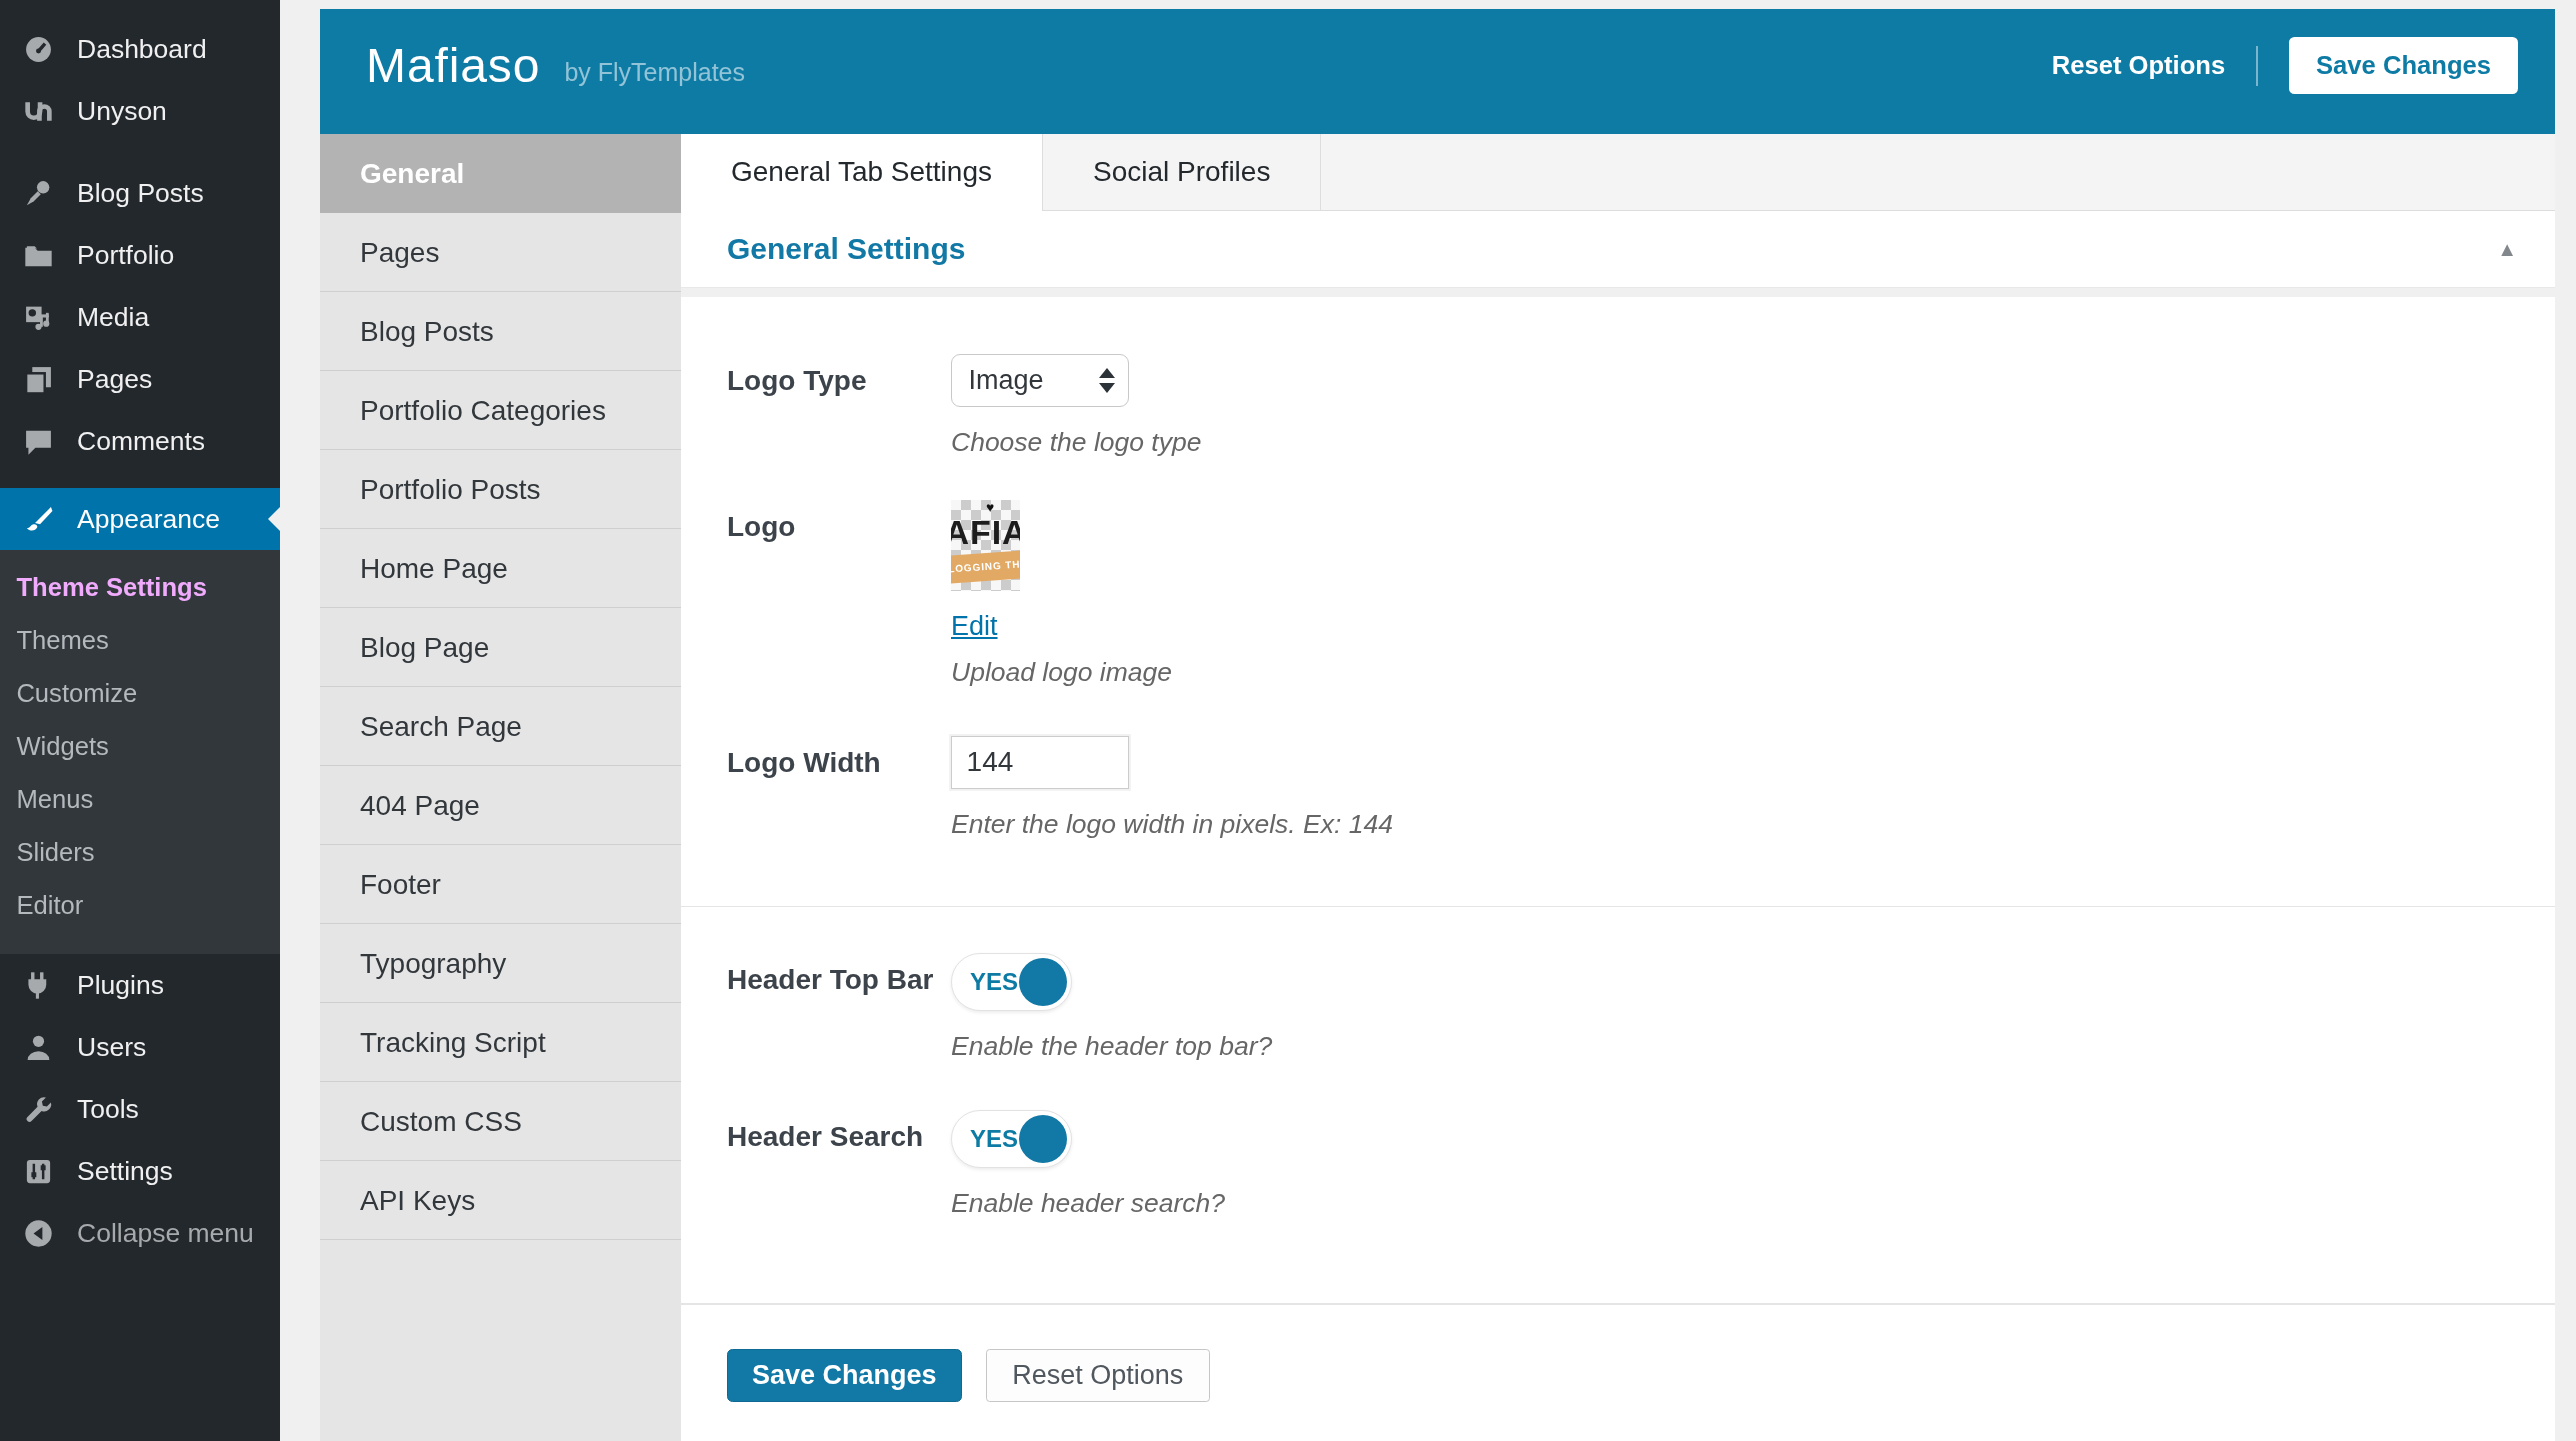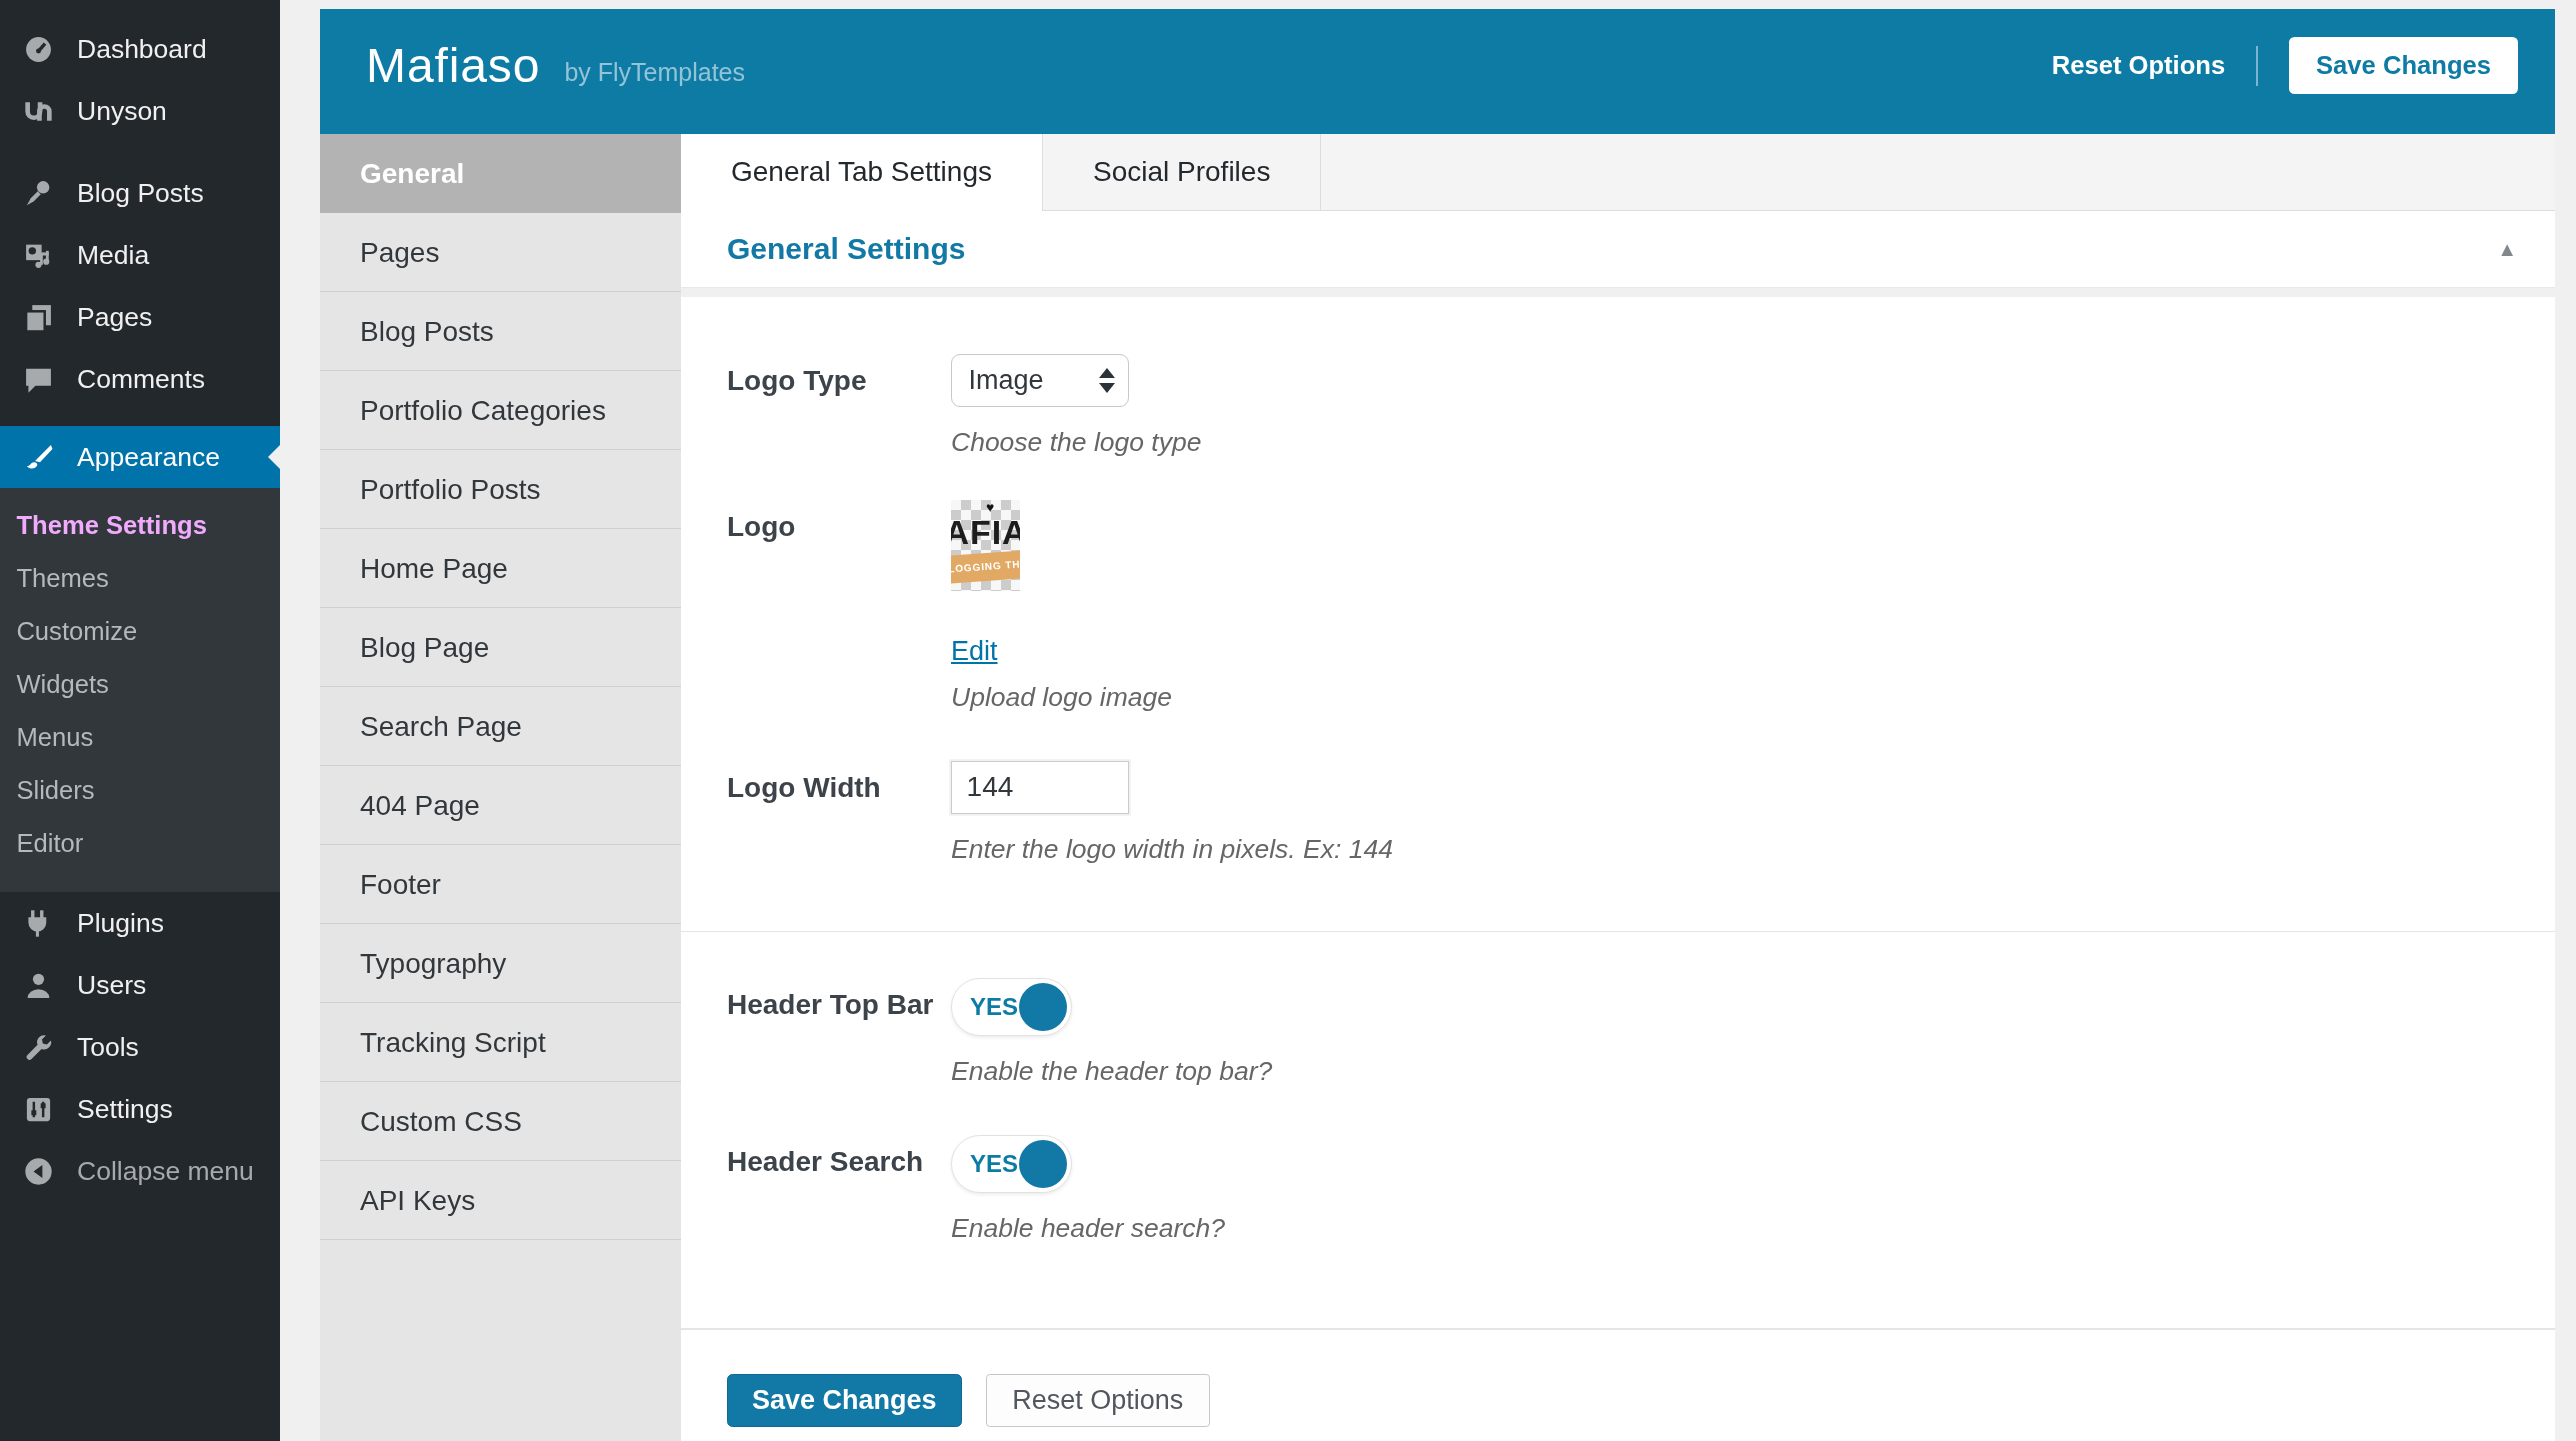--- a/index.html
+++ b/index.html
@@ -60,21 +60,21 @@
   .sel-arrows { margin-left: auto; display: flex; flex-direction: column; gap: 4.6px; }
   .tri-up { width: 0; height: 0; border-left: 8.2px solid transparent; border-right: 8.2px solid transparent; border-bottom: 10px solid #2c3338; }
   .tri-dn { width: 0; height: 0; border-left: 8.2px solid transparent; border-right: 8.2px solid transparent; border-top: 10px solid #2c3338; }
 
   
   .thumb { width: 69px; height: 91px; position: relative; overflow: hidden; cursor: pointer;
     background: repeating-conic-gradient(#cccccc 0% 25%, #f7f7f7 0% 50%); background-size: 20px 20px; }
   .thumb-heart { position: absolute; top: 0px; left: 35px; font-size: 13.7px; color: #111; }
   .thumb-word { position: absolute; top: 12.8px; left: -6.4px; font-size: 34px; font-weight: bold; color: #1d1d1d; white-space: nowrap; letter-spacing: 0.9px; }
   .thumb-ribbon { position: absolute; top: 53px; left: -11px; right: -11px; height: 28px; background: #e2a964; transform: rotate(-4deg); color: #ffffff; font-size: 10px; letter-spacing: 0.9px; font-weight: bold; text-align: center; line-height: 28px; white-space: nowrap; overflow: hidden; }
-  .edit-link { display: inline-block; margin-top: 45px; color: #0073aa; font-size: 27px; text-decoration: underline; cursor: pointer; }
+  .edit-link { display: inline-block; margin-top: 20px; color: #0073aa; font-size: 27px; text-decoration: underline; cursor: pointer; }
 
   
   .txt-input { width: 178px; height: 53px; border: 1.8px solid #cccccc; box-shadow: 0 0 0 1.8px #f1f1f1; background: #fff; font-size: 28px; color: #32373c; padding: 0 0 0 14.6px; font-family: inherit; }
 
   .hr { height: 1.8px; background: #e5e5e5; margin-left: -46px; }
 
   
   .toggle { width: 121px; height: 58px; border: 1.8px solid #e2e2e2; background: #ffffff; border-radius: 31px; display: flex; align-items: center; position: relative; box-shadow: 0 1.8px 3.7px rgba(0,0,0,0.08); cursor: pointer; }
   .tg-text { font-size: 24px; font-weight: bold; color: #0e7ba5; margin-left: 18px; }
   .tg-knob { position: absolute; right: 3.7px; top: 3.7px; width: 48px; height: 48px; border-radius: 50%; background: #1278a5; }
@@ -108,20 +108,29 @@
     <span>Unyson</span>
   </li>
   <li class="as-item gap-sm">
     <span class="ic">
         <svg viewBox="0 0 20 20">
           <circle cx="13" cy="6" r="4"></circle>
           <path d="M9.5 8.5 L11.5 10.5 L7 15 L2.5 17.5 L5 13 Z"></path>
         </svg>
       </span>
     <span>Blog Posts</span>
+  </li>
+  <li class="as-item">
+    <span class="ic">
+        <svg viewBox="0 0 20 20">
+          <path d="M1.5 5 h6 l2 2 h9 v10 h-17 z"></path>
+          <path d="M2.5 4 h5 l1.5 1.5 h-6.5 z"></path>
+        </svg>
+      </span>
+    <span>Portfolio</span>
   </li>
   <li class="as-item">
     <span class="ic">
         <svg viewBox="0 0 20 20">
           <path d="M2 3 h10 v10 h-10 z"></path>
           <circle cx="6" cy="7" r="2.4" fill="#23282d"></circle>
           <circle cx="10" cy="16" r="2"></circle>
           <circle cx="15" cy="14" r="2"></circle>
           <rect x="11" y="9" width="1.8" height="7"></rect>
           <rect x="14.8" y="7" width="1.8" height="7"></rect>

